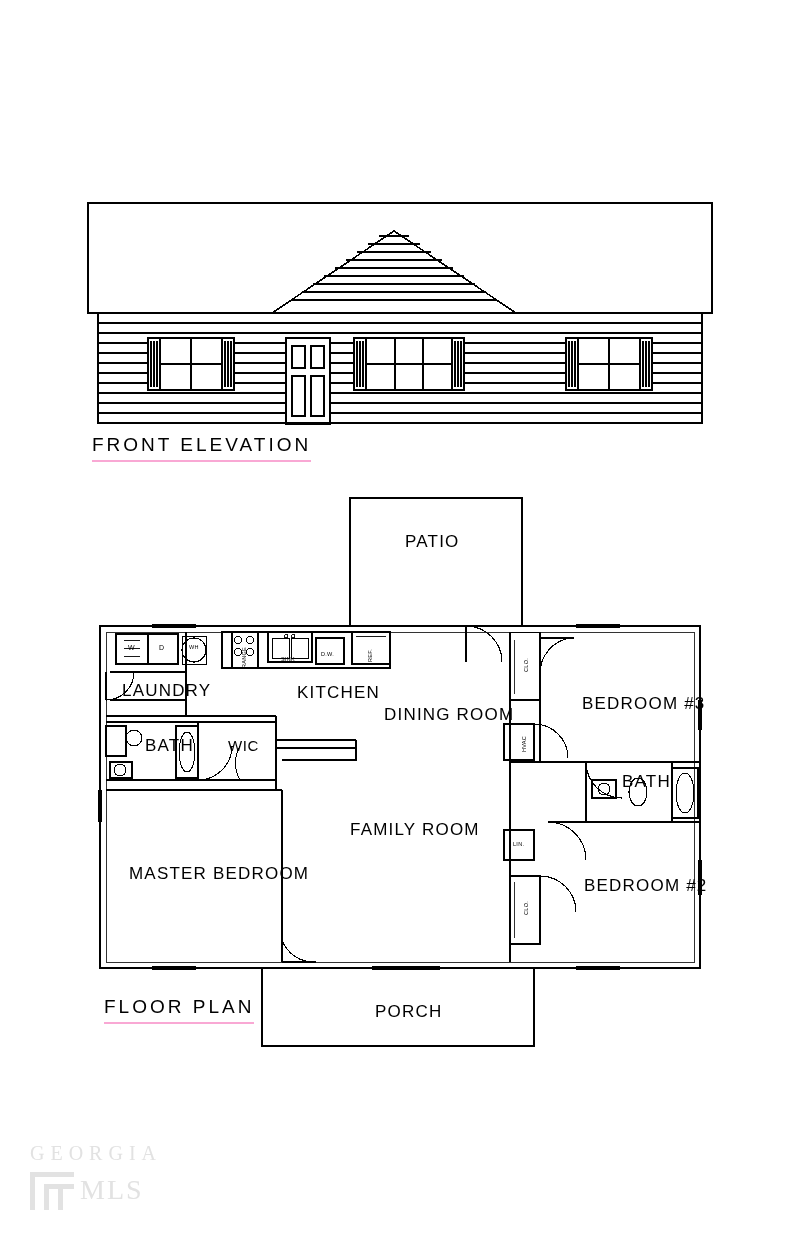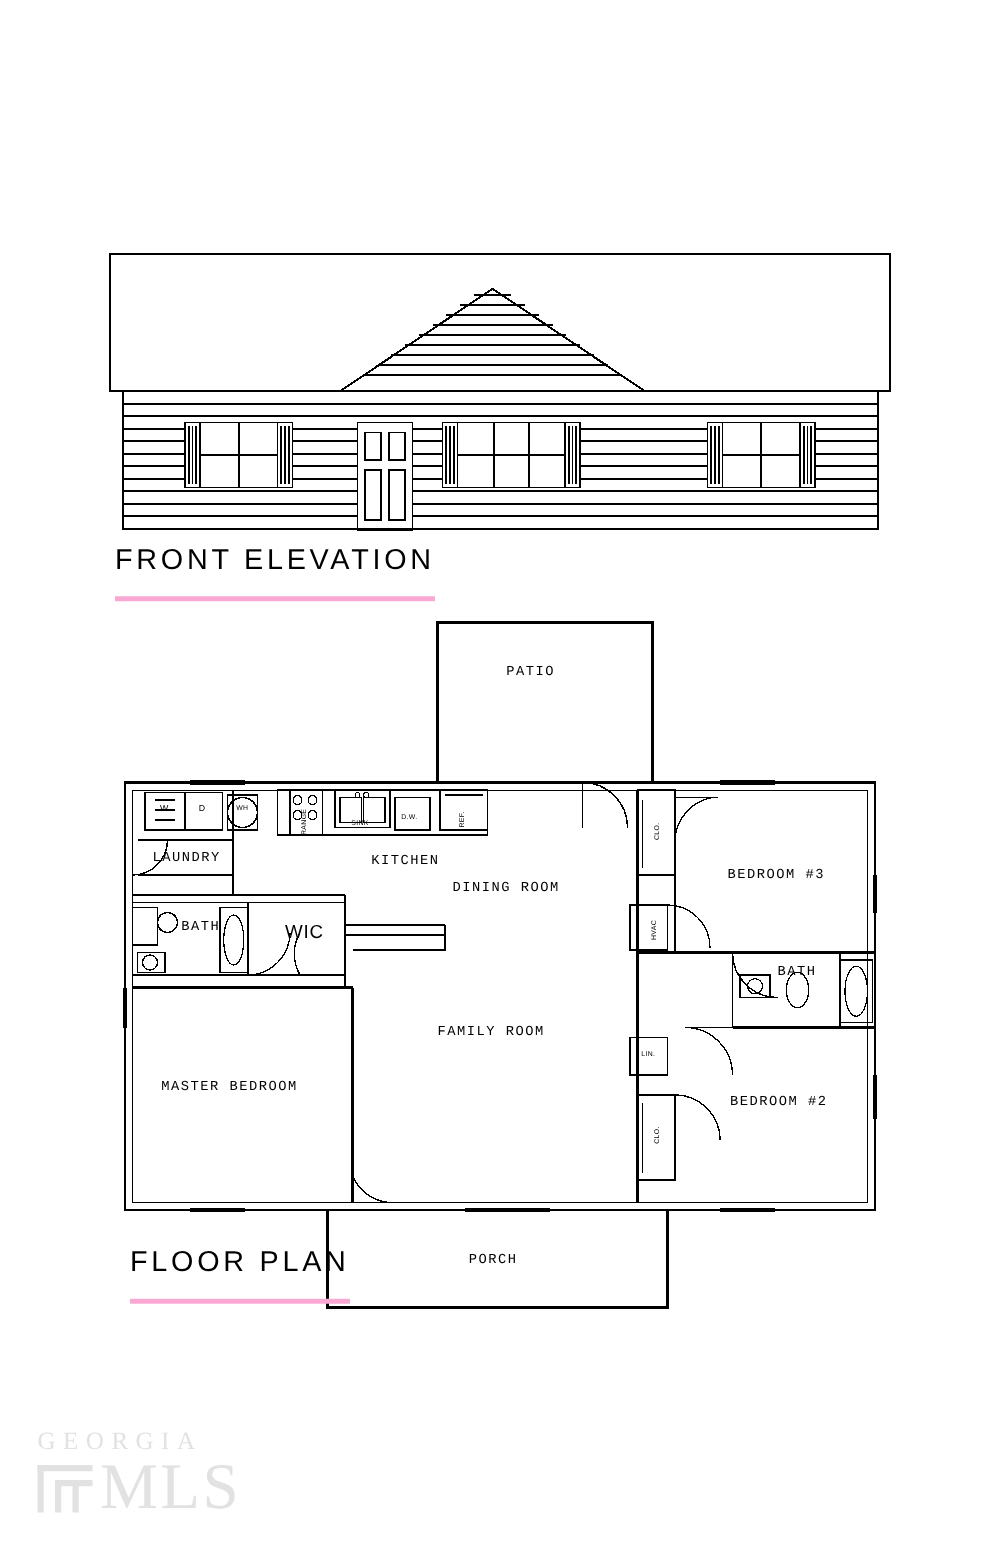--- a/index.html
+++ b/index.html
@@ -27,29 +27,28 @@
     height: 1237px;
   }
   .label {
     position: absolute;
     font-family: "Liberation Sans", sans-serif;
     letter-spacing: 1px;
     white-space: nowrap;
     color: #000;
   }
   .title-label {
-    font-size: 23px;
+    font-size: 19px;
     letter-spacing: 3px;
-    border-bottom: 4px solid #f9a8d4;
-    padding-bottom: 16px;
+    border-bottom: 2px solid #f9a8d4;
+    padding-bottom: 4px;
   }
   .room-label {
-    font-size: 11px;
+    font-size: 17px;
     letter-spacing: 1.2px;
-    font-family: Liberation Mono, monospace;
   }
   .small-label {
     font-size: 7px;
     letter-spacing: 0.6px;
   }
   .tiny-label {
     font-size: 5.5px;
     letter-spacing: 0.3px;
   }
   .vert {
@@ -64,21 +63,21 @@
     color: #e2e2e2;
     font-family: "Liberation Serif", serif;
     user-select: none;
   }
   .wm-top {
     font-size: 20px;
     letter-spacing: 6px;
     line-height: 30px;
   }
   .wm-bottom {
-    font-size: 52px;
+    font-size: 28px;
     letter-spacing: 2px;
     line-height: 44px;
     display: flex;
     align-items: center;
   }
   .wm-logo {
     display: inline-block;
     width: 44px;
     height: 40px;
     margin-right: 6px;
@@ -289,21 +288,21 @@
   </svg>
 
   <div class="label title-label" style="left:92px; top:434px;">FRONT ELEVATION</div>
   <div class="label title-label" style="left:104px; top:996px;">FLOOR PLAN</div>
 
   <div class="label room-label" style="left:405px; top:532px;">PATIO</div>
   <div class="label room-label" style="left:297px; top:683px;">KITCHEN</div>
   <div class="label room-label" style="left:122px; top:681px;text-align:right;">LAUNDRY</div>
   <div class="label room-label" style="left:145px; top:736px;">BATH</div>
   <div class="label small-label" style="left:228px; top:737px; font-size:15px;">WIC</div>
-  <div class="label room-label" style="left:362px; top:705px;">DINING ROOM</div>
+  <div class="label room-label" style="left:384px; top:705px;">DINING ROOM</div>
   <div class="label room-label" style="left:582px; top:694px;text-align:center;">BEDROOM #3</div>
   <div class="label room-label" style="left:622px; top:772px;">BATH</div>
   <div class="label room-label" style="left:350px; top:820px;">FAMILY ROOM</div>
   <div class="label room-label" style="left:584px; top:876px;">BEDROOM #2</div>
   <div class="label room-label" style="left:129px; top:864px;">MASTER BEDROOM</div>
   <div class="label room-label" style="left:375px; top:1002px;">PORCH</div>
 
   <div class="label small-label" style="left:128px; top:644px;">W</div>
   <div class="label small-label" style="left:159px; top:644px;">D</div>
   <div class="label tiny-label" style="left:189px; top:644px;">WH</div>

